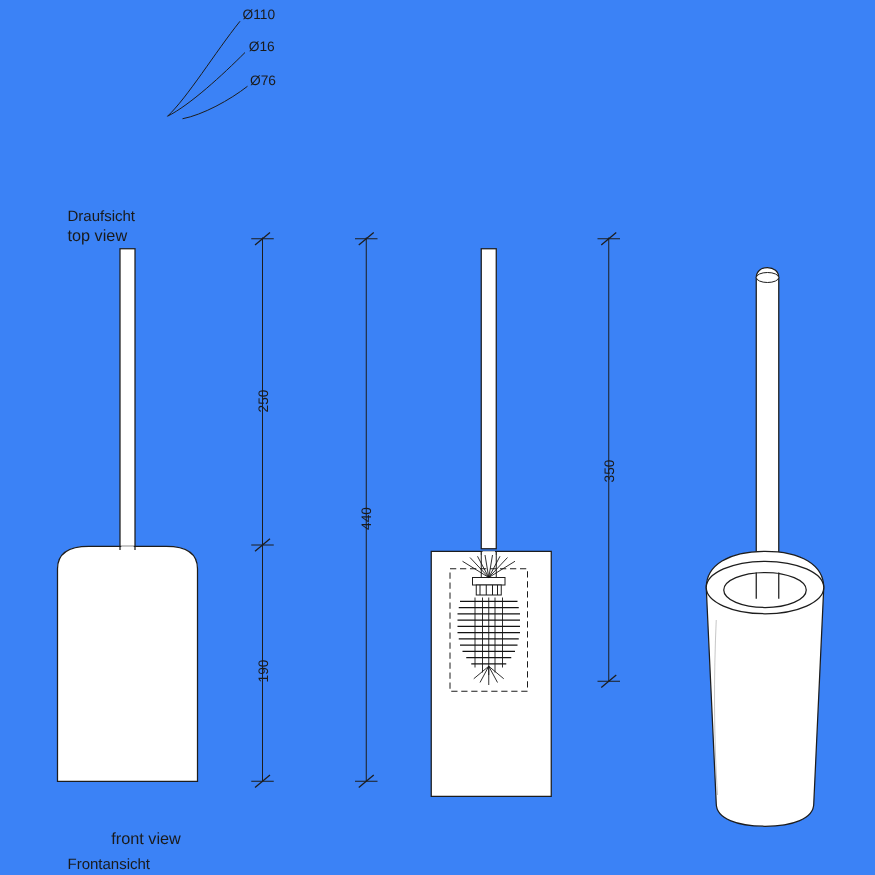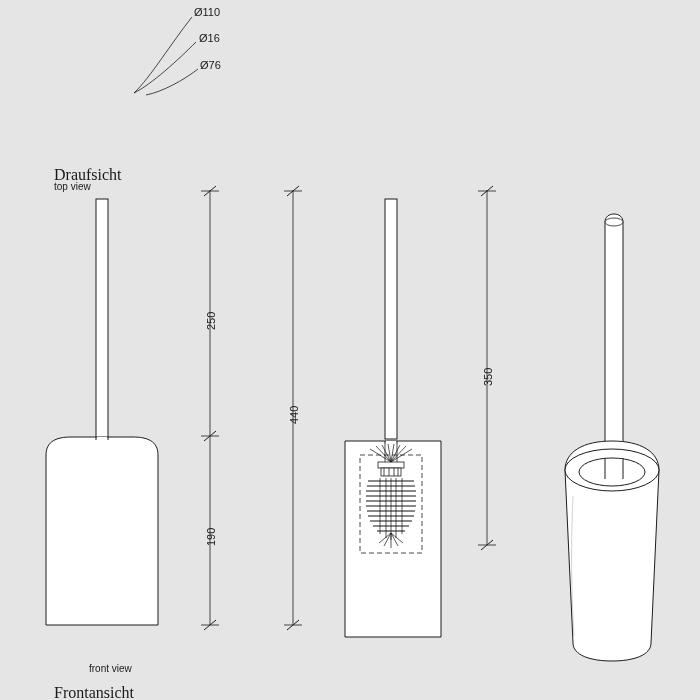--- a/index.html
+++ b/index.html
@@ -7,38 +7,37 @@
     padding: 0;
     background: #ffffff;
   }
   body {
     font-family: "Liberation Sans", sans-serif;
   }
   #sheet {
     position: relative;
     width: 700px;
     height: 700px;
-    background: #e5e5e5;
+    background: #3b82f6;
     overflow: hidden;
   }
   .lbl {
     position: absolute;
     font-family: "Liberation Sans", sans-serif;
     color: #1a1a1a;
     white-space: nowrap;
   }
   .lbl-dia {
     font-size: 11px;
   }
   .lbl-view-de {
-    font-size: 16px;
-    font-family: Liberation Serif, serif;
+    font-size: 12px;
   }
   .lbl-view-en {
-    font-size: 10px;
+    font-size: 13px;
   }
   .lbl-dim {
     font-size: 11px;
     transform-origin: 0 0;
   }
   svg.draw {
     position: absolute;
     left: 0;
     top: 0;
     width: 700px;

